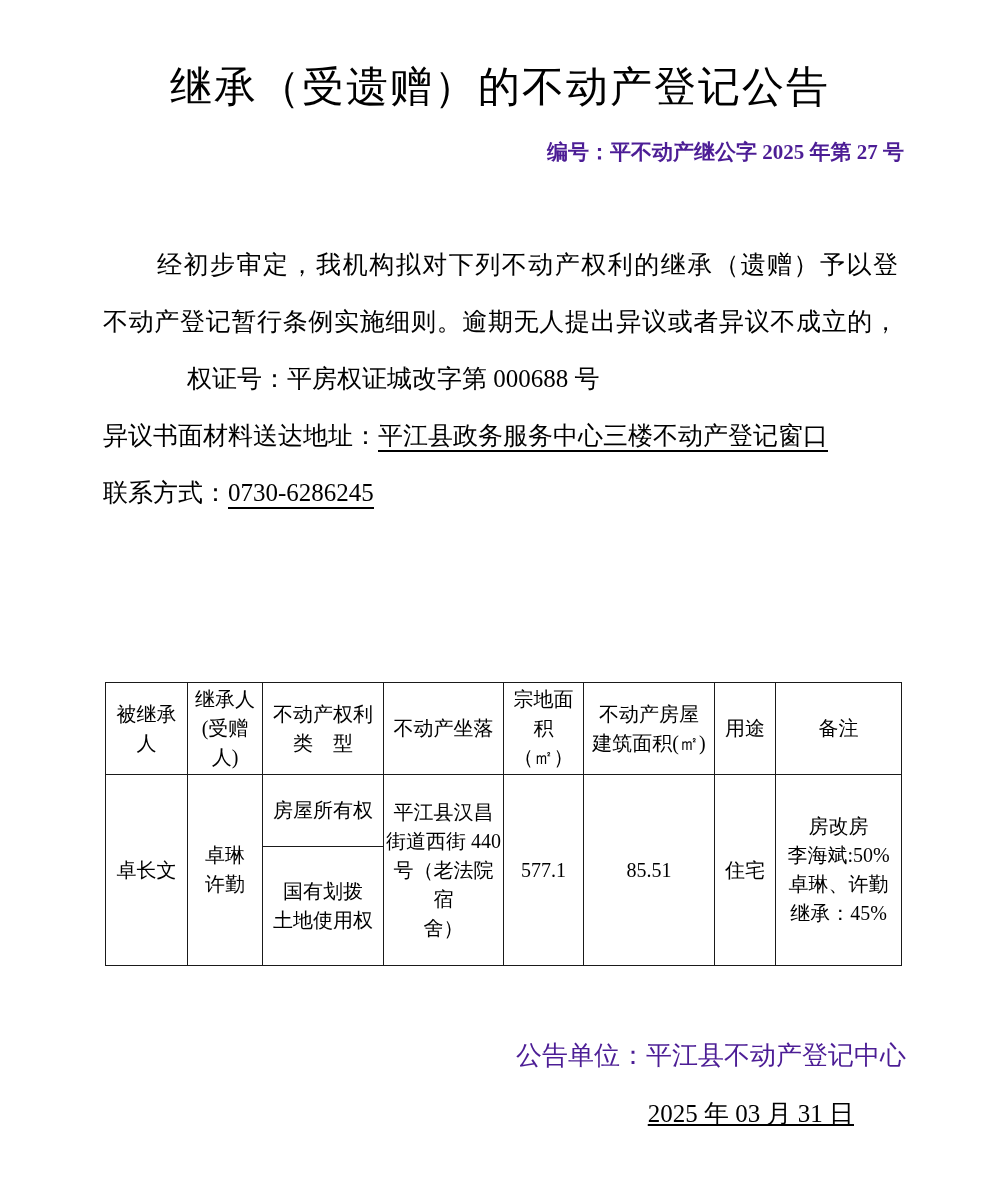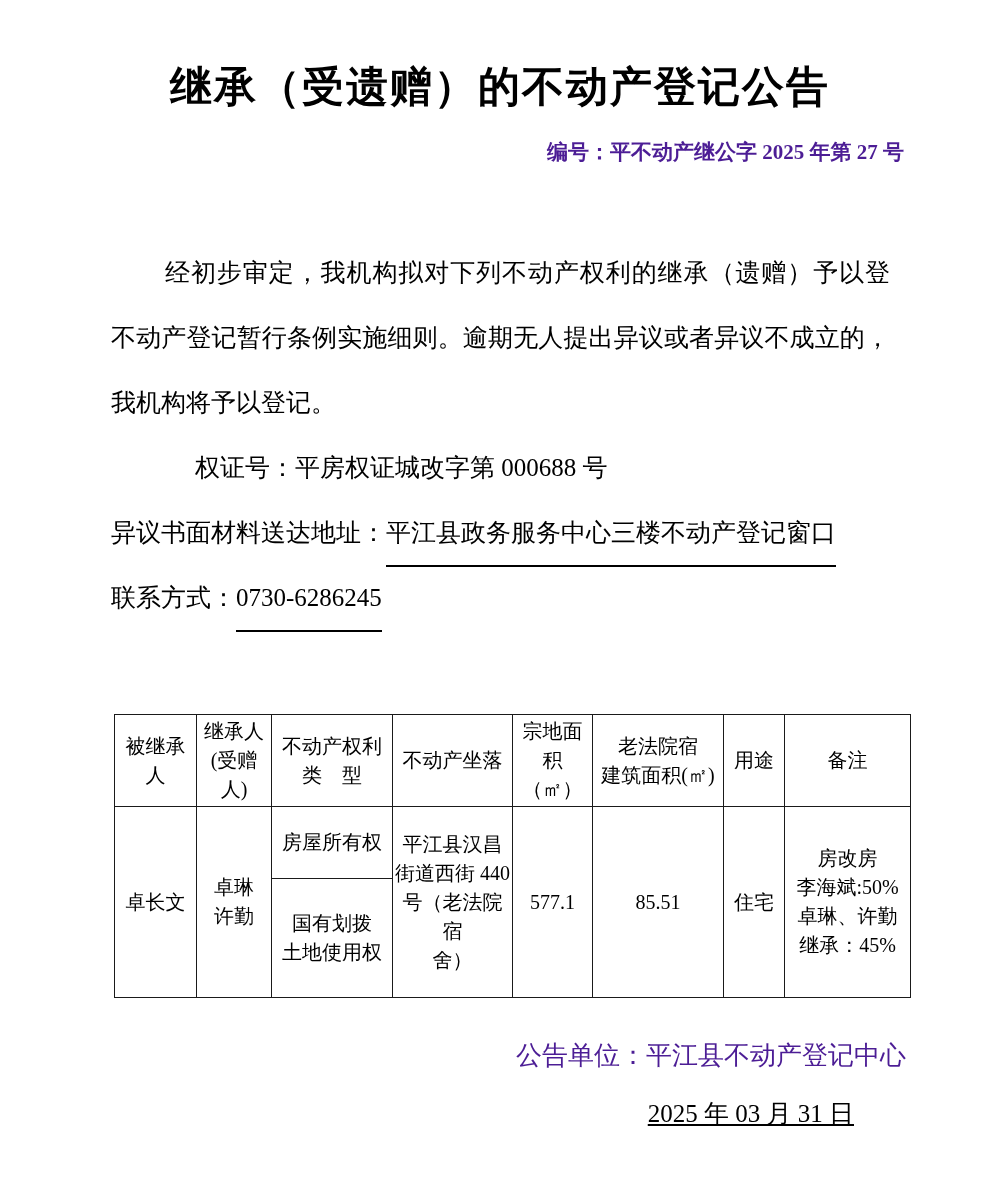--- a/index.html
+++ b/index.html
@@ -16,21 +16,21 @@
     font-family: "Liberation Serif", serif;
     overflow: hidden;
   }
   .doc-title {
     position: absolute;
     top: 64px;
     left: 0;
     width: 100%;
     text-align: center;
     font-family: "Liberation Sans", sans-serif;
-    font-weight: bold;
+    font-weight: normal;
     font-size: 42px;
     line-height: 46px;
     letter-spacing: 2px;
     color: #000000;
   }
   .doc-number {
     position: absolute;
     top: 140px;
     right: 96px;
     font-size: 21px;
@@ -41,39 +41,38 @@
   .body-block {
     position: absolute;
     top: 236px;
     left: 103px;
     width: 795px;
     font-size: 25px;
     line-height: 57px;
     color: #000000;
   }
   .body-block .line {
-    margin: 8px;
+    margin: 0;
   }
   .line.fill {
     text-align: justify;
     text-align-last: justify;
   }
   .line.indent-para { text-indent: 54px; }
   .line.indent-cert { text-indent: 84px; }
   .uline {
     border-bottom: 2px solid #000000;
-    padding-bottom: 19px;
+    padding-bottom: 1px;
   }
   .announce-table {
     position: absolute;
     top: 682px;
-    left: 114px;
+    left: 105px;
     border-collapse: collapse;
     table-layout: fixed;
-    margin-top: 32px;
   }
   .announce-table th,
   .announce-table td {
     border: 1px solid #1a1a1a;
     font-weight: normal;
     font-size: 20px;
     line-height: 29px;
     text-align: center;
     vertical-align: middle;
     white-space: pre-line;
@@ -106,21 +105,20 @@
 
 <div class="page">
 
   <div class="doc-title">继承（受遗赠）的不动产登记公告</div>
 
   <div class="doc-number">编号：平不动产继公字 2025 年第 27 号</div>
 
   <div class="body-block">
     <div class="line fill indent-para">经初步审定，我机构拟对下列不动产权利的继承（遗赠）予以登</div>
     <div class="line fill">不动产登记暂行条例实施细则。逾期无人提出异议或者异议不成立的，</div>
-    <div class="line">我机构将予以登记。</div>
 
     <div class="line indent-cert">权证号：平房权证城改字第 000688 号</div>
 
     <div class="line"><span>异议书面材料送达地址：</span><span class="uline">平江县政务服务中心三楼不动产登记窗口</span></div>
 
     <div class="line"><span>联系方式：</span><span class="uline">0730-6286245</span></div>
   </div>
 
   <table class="announce-table">
     <colgroup>
@@ -138,21 +136,21 @@
       <th>被继承
 人</th>
       <th>继承人
 (受赠
 人)</th>
       <th>不动产权利
 类　型</th>
       <th>不动产坐落</th>
       <th>宗地面积
 （㎡）</th>
-      <th>老法院宿
+      <th>不动产房屋
 建筑面积(㎡)</th>
       <th>用途</th>
       <th>备注</th>
     </tr>
     <tr class="body-row1">
       <td rowspan="2">卓长文</td>
       <td rowspan="2">卓琳
 许勤</td>
       <td>房屋所有权</td>
       <td rowspan="2">平江县汉昌

